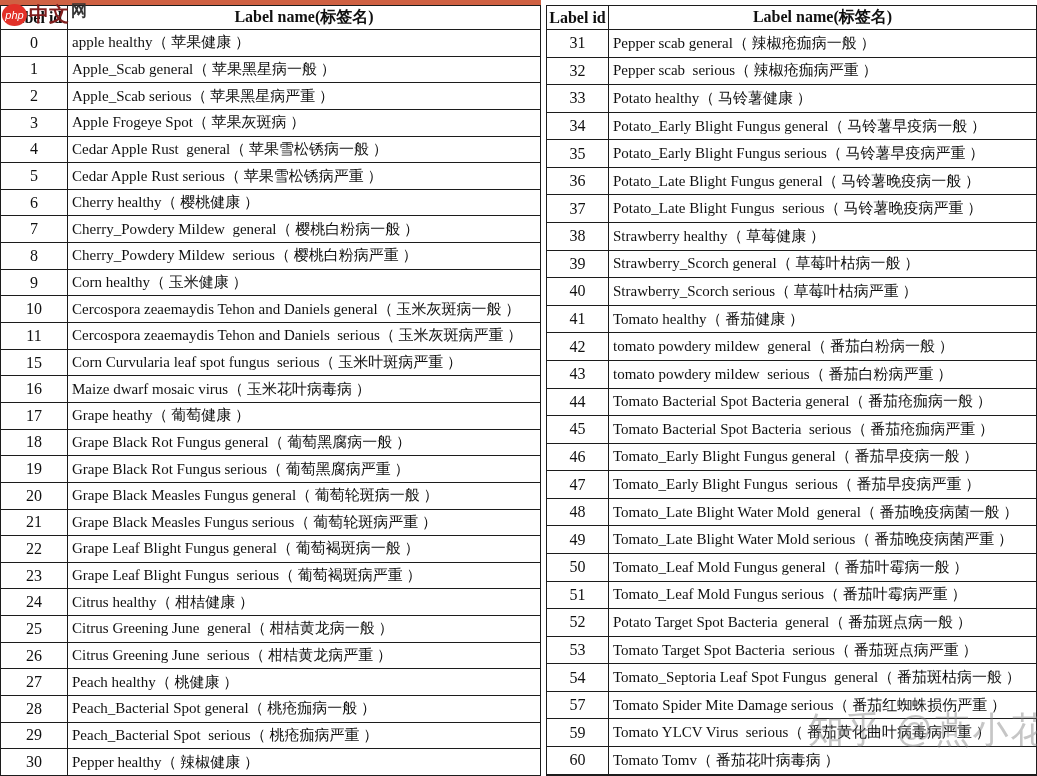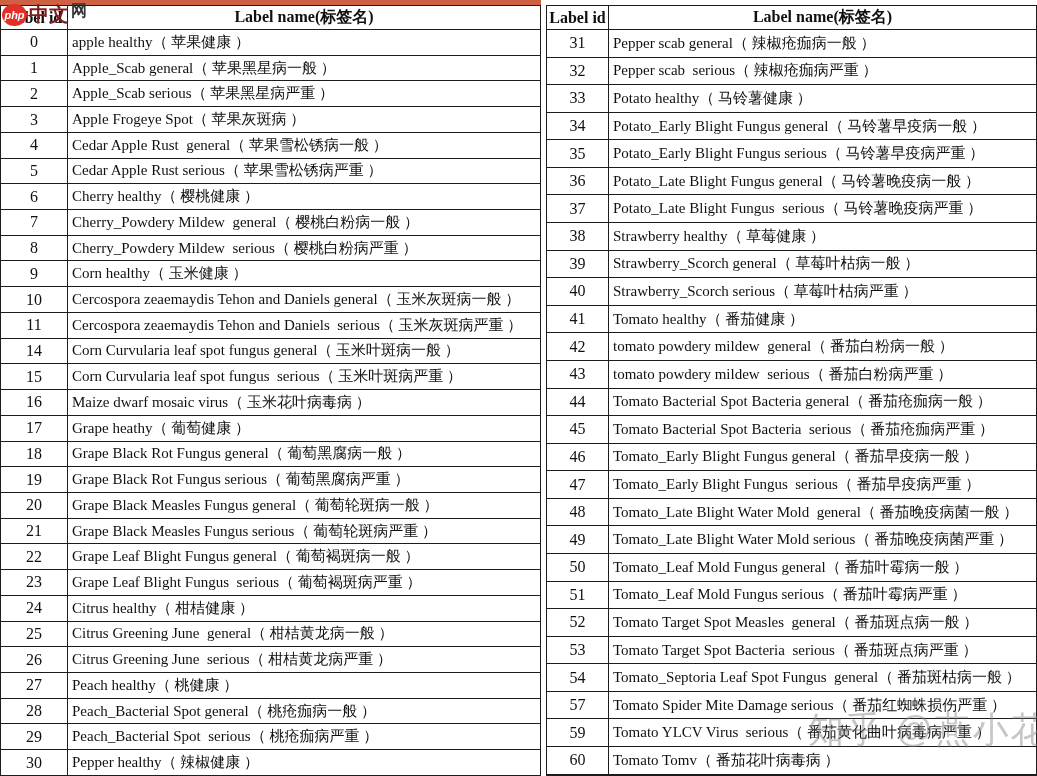--- a/index.html
+++ b/index.html
@@ -14,21 +14,21 @@
   .right col.c-id{width:62px;}
   th,td{border:1px solid #1c1c1c;padding:0;overflow:hidden;vertical-align:middle;}
   th{font-size:16px;font-weight:bold;text-align:center;height:23px;}
   td.id-cell{text-align:center;font-size:16px;}
   td.name-cell{font-size:15px;padding-left:4px;white-space:pre;}
   .sq{text-decoration-style:wavy;text-decoration-color:#c33;
       text-decoration-thickness:1px;text-underline-offset:3px;}
   .logo{position:absolute;left:2px;top:1px;display:flex;align-items:center;gap:2px;z-index:5;}
   .logo-php{display:inline-flex;align-items:center;justify-content:center;width:25px;height:22px;
             border-radius:50%;background:#e23028;color:#fff;font-family:"Liberation Sans",sans-serif;
-            font-weight:bold;font-style:italic;font-size:11px;}
+            font-weight:normal;font-style:italic;font-size:11px;}
   .logo-cn{font-family:"Liberation Sans",sans-serif;font-weight:bold;font-size:20px;color:#7f1d1d;}
   .logo-wang{font-family:"Liberation Sans",sans-serif;font-weight:bold;font-size:16px;color:#333;
              transform:translateY(-3px);}
   .watermark{position:absolute;left:808px;top:706px;font-family:"Liberation Sans",sans-serif;
              font-size:36px;color:rgba(128,128,128,0.45);letter-spacing:2px;white-space:nowrap;z-index:6;}
 </style>
 </head>
 <body>
 
 <div class="page">
@@ -89,24 +89,20 @@
           </tr>
           <tr>
             <td class="id-cell">10</td>
             <td class="name-cell"><span class="sq">Cercospora zeaemaydis Tehon</span> and Daniels general（ 玉米灰斑病一般 ）</td>
           </tr>
           <tr>
             <td class="id-cell">11</td>
             <td class="name-cell"><span class="sq">Cercospora zeaemaydis Tehon</span> and Daniels  serious（ 玉米灰斑病严重 ）</td>
           </tr>
           <tr>
-            <td class="id-cell">14</td>
-            <td class="name-cell">Corn <span class="sq">Curvularia</span> leaf spot fungus general（ 玉米叶斑病一般 ）</td>
-          </tr>
-          <tr>
             <td class="id-cell">15</td>
             <td class="name-cell">Corn <span class="sq">Curvularia</span> leaf spot fungus  serious（ 玉米叶斑病严重 ）</td>
           </tr>
           <tr>
             <td class="id-cell">16</td>
             <td class="name-cell">Maize dwarf mosaic virus（ 玉米花叶病毒病 ）</td>
           </tr>
           <tr>
             <td class="id-cell">17</td>
             <td class="name-cell">Grape <span class="sq">heathy</span>（ 葡萄健康 ）</td>
@@ -259,21 +255,21 @@
           <tr>
             <td class="id-cell">50</td>
             <td class="name-cell">Tomato_Leaf Mold Fungus general（ 番茄叶霉病一般 ）</td>
           </tr>
           <tr>
             <td class="id-cell">51</td>
             <td class="name-cell">Tomato_Leaf Mold Fungus serious（ 番茄叶霉病严重 ）</td>
           </tr>
           <tr>
             <td class="id-cell">52</td>
-            <td class="name-cell">Tomato Target Spot Measles  general（ 番茄斑点病一般 ）</td>
+            <td class="name-cell">Potato Target Spot Bacteria  general（ 番茄斑点病一般 ）</td>
           </tr>
           <tr>
             <td class="id-cell">53</td>
             <td class="name-cell">Tomato Target Spot Bacteria  serious（ 番茄斑点病严重 ）</td>
           </tr>
           <tr>
             <td class="id-cell">54</td>
             <td class="name-cell">Tomato_<span class="sq">Septoria</span> Leaf Spot Fungus  general（ 番茄斑枯病一般 ）</td>
           </tr>
           <tr>

